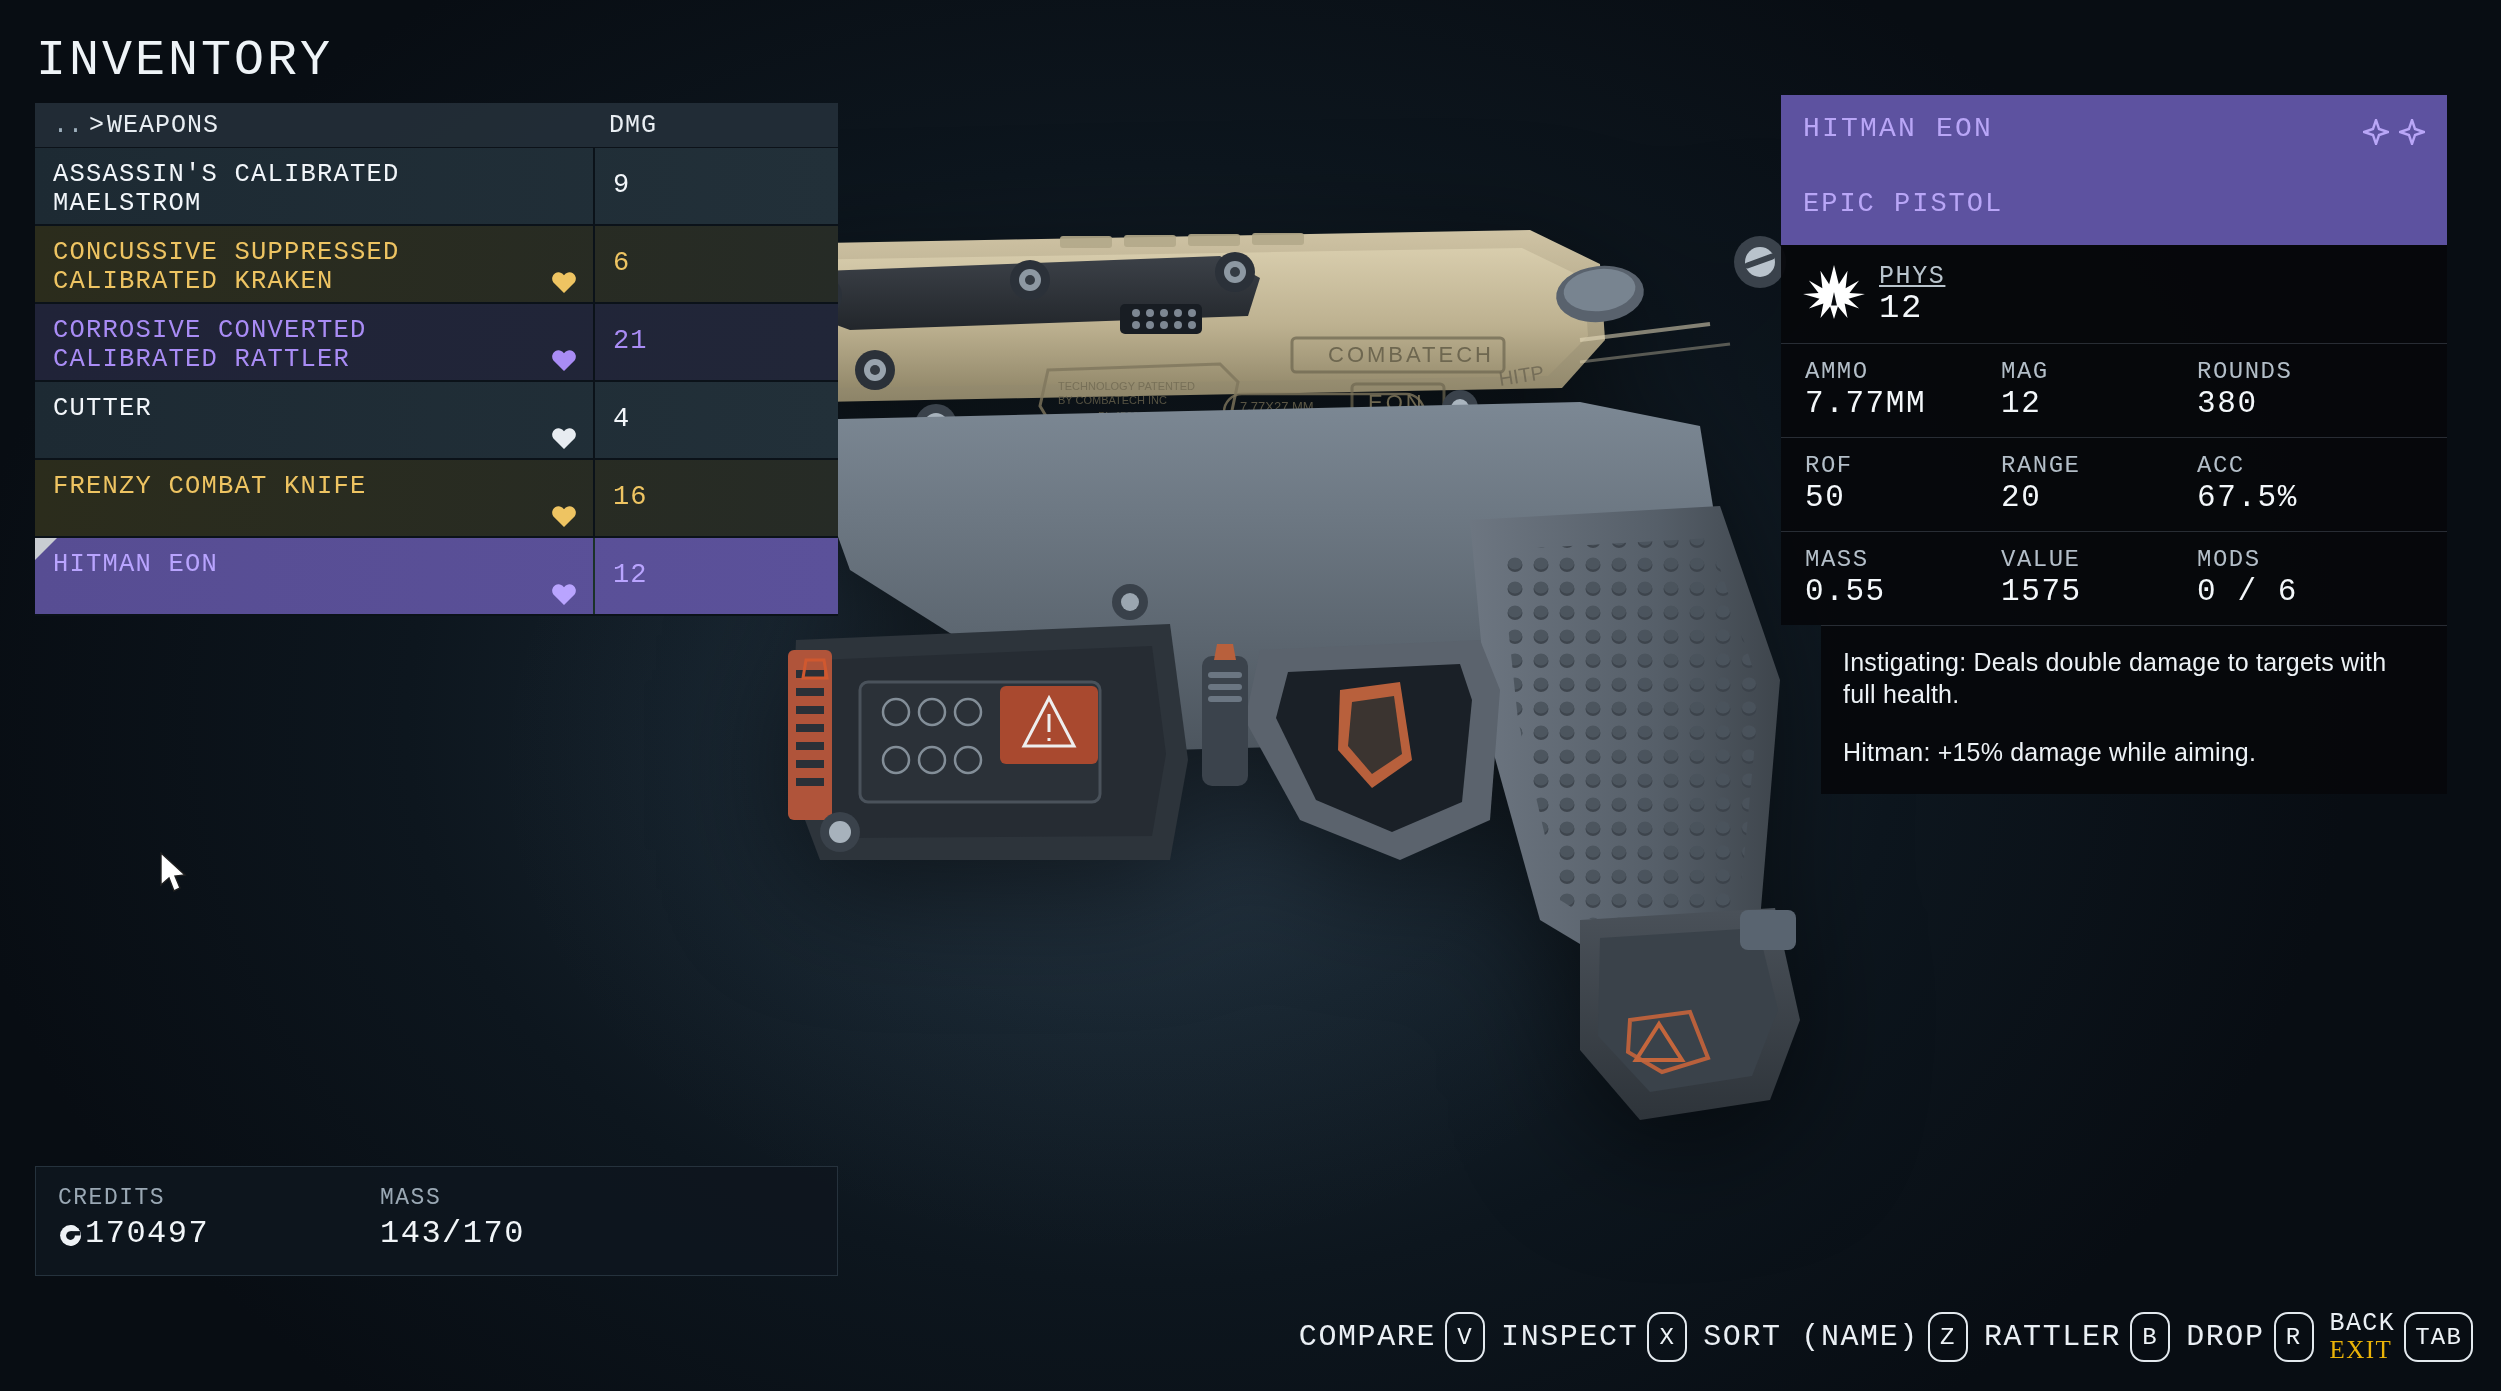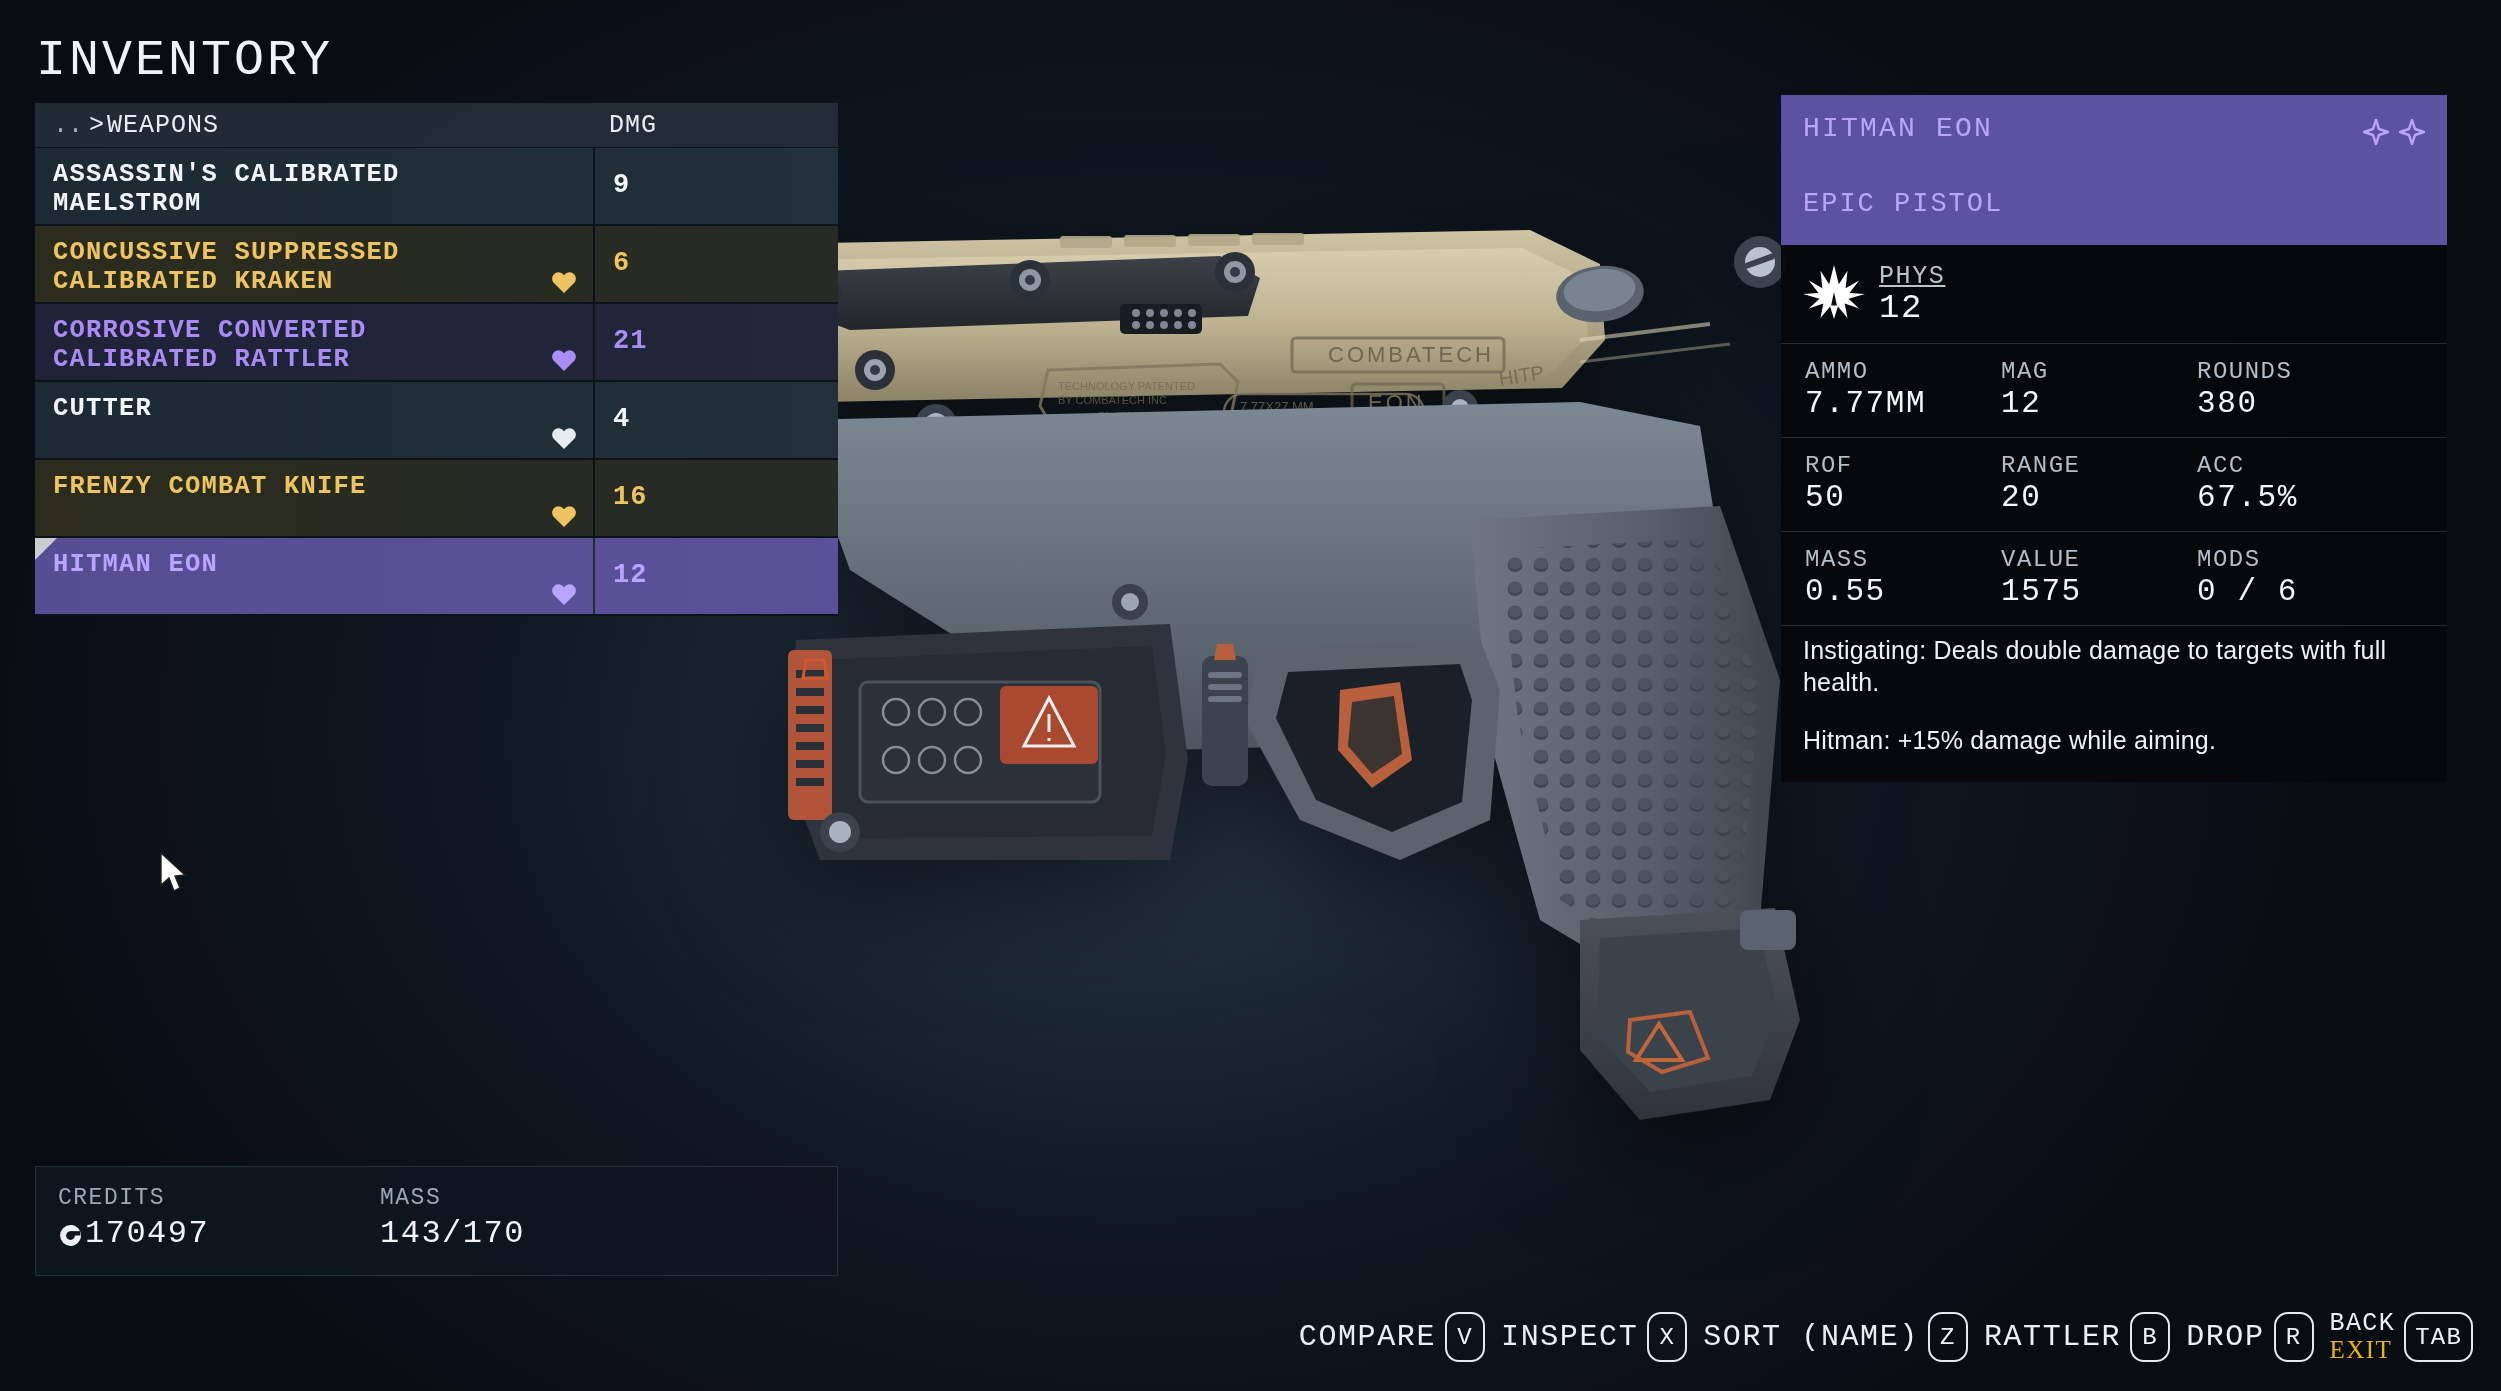--- a/index.html
+++ b/index.html
@@ -46,21 +46,20 @@
   }
   .list-header .col-name{ width:560px; padding-left:18px; font-size:25px; letter-spacing:1px; color:#e9eef3;}
   .list-header .col-dmg{ flex:1; padding-left:14px; font-size:25px; letter-spacing:1px; color:#e9eef3;}
   .bc-dots{ color:#9fb0bd; letter-spacing:0px; }
   .bc-arrow{ color:#e9eef3; margin:0 2px 0 6px;}
 
   .row{
     position:relative; display:flex; height:78px;
     border-bottom:2px solid #0b1219;
     cursor:pointer;
-    font-weight:bold;
   }
   .row .cell-name{
     position:relative;
     width:560px; padding:12px 56px 0 18px;
     border-right:2px solid #0b1219;
   }
   .row .cell-dmg{
     flex:1; padding:22px 0 0 18px;
     font-size:27px; letter-spacing:1px;
   }
@@ -120,21 +119,22 @@
     background:rgba(6,8,11,.93);
     display:flex; padding:14px 22px 16px 24px;
     border-top:1px solid rgba(120,134,148,.30);
   }
   .ip-cell{ width:196px; }
   .ip-cell .s-label{ font-size:24px; letter-spacing:1.5px; color:#b3bec8; }
   .ip-cell .s-value{ font-size:31px; letter-spacing:1.6px; color:#f3f7fa; margin-top:1px; }
   .ip-desc{
     background:rgba(6,8,11,.93);
     border-top:1px solid rgba(120,134,148,.30);
-    padding:8px 22px 26px 22px;
+    padding:20px 22px 26px 22px;
+    margin-left:40px;
   }
   .ip-desc p{
     font-family:"Liberation Sans", sans-serif;
     font-size:25px; line-height:32px; color:#edf2f6; letter-spacing:.2px;
   }
   .ip-desc p + p{ margin-top:26px; }
 
   
   #hint-bar{
     position:absolute; right:28px; bottom:28px;

